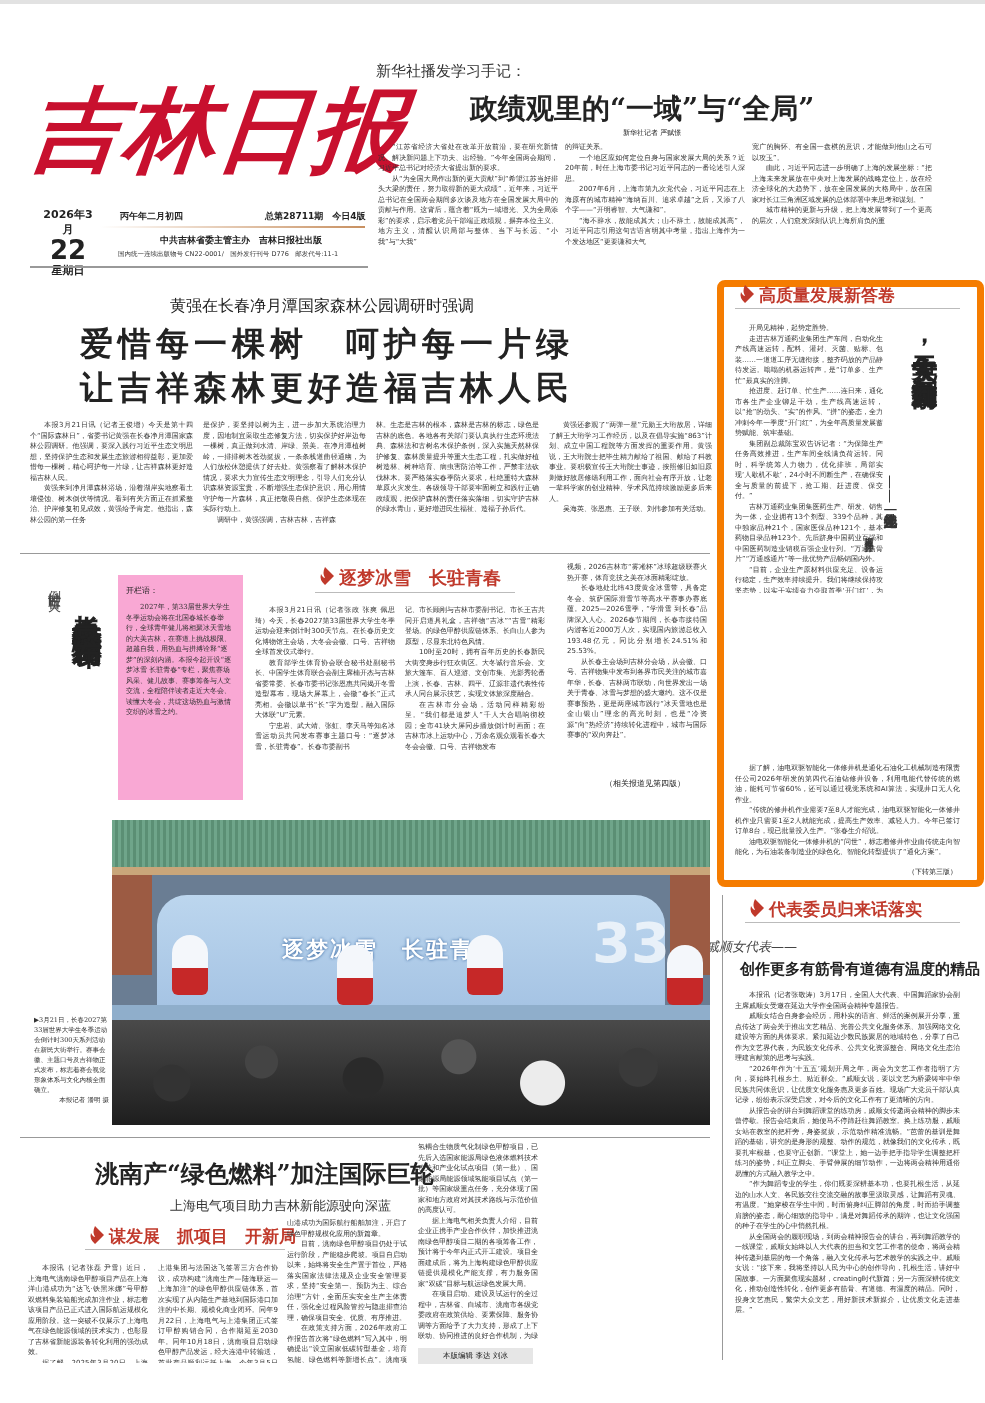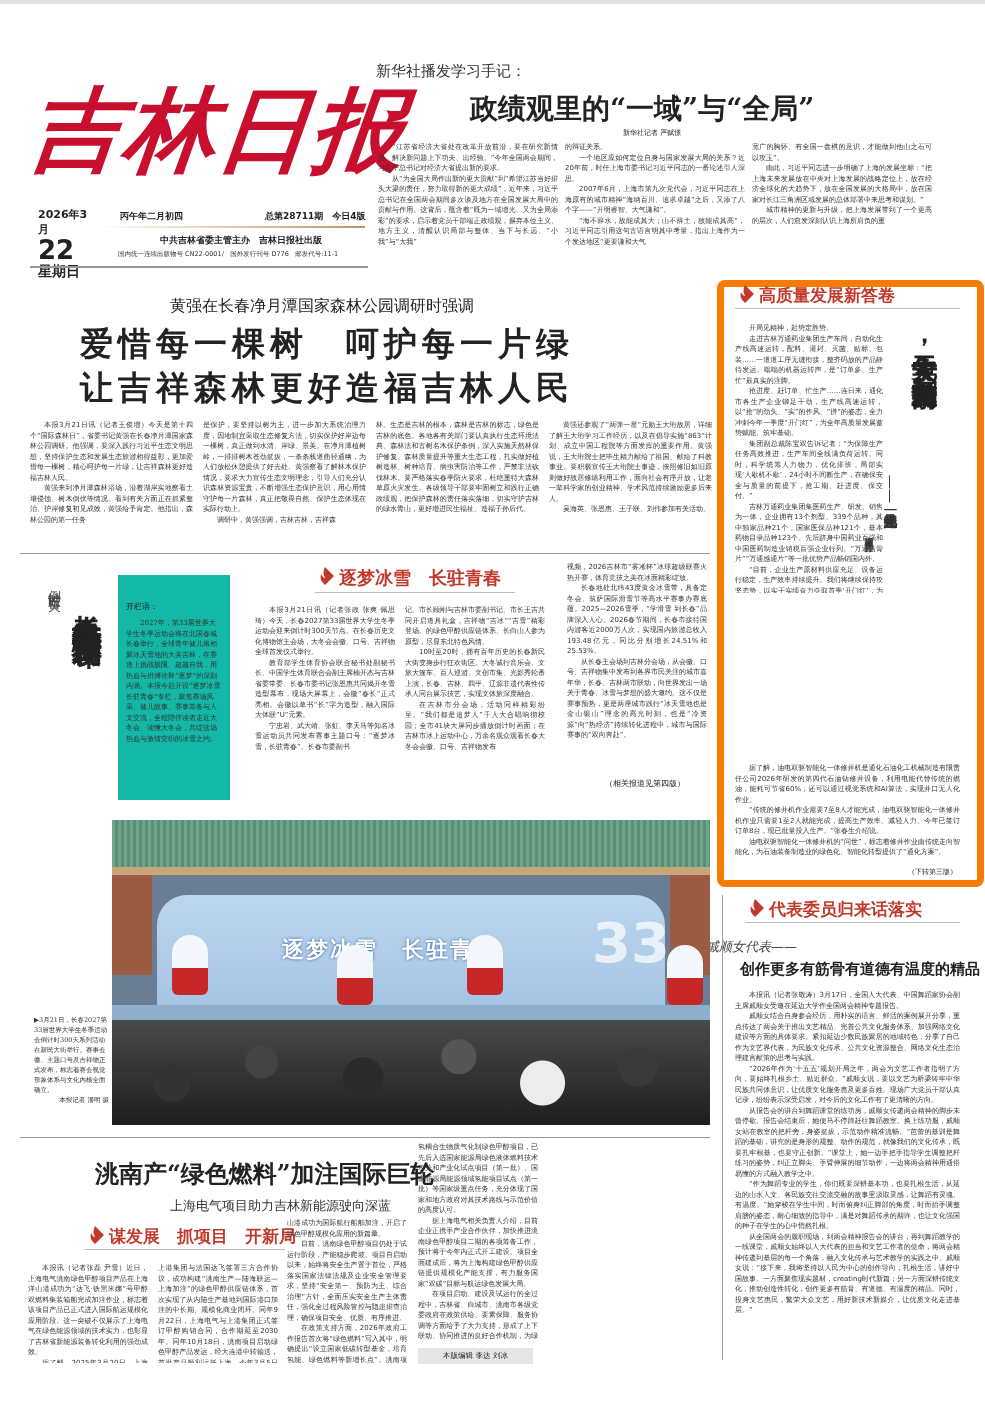--- a/index.html
+++ b/index.html
@@ -5,24 +5,24 @@
   * { box-sizing: border-box; margin: 0; padding: 0; }
   html, body { width: 985px; height: 1403px; background: #ffffff; overflow: hidden; }
   body { position: relative; font-family: "DejaVu Sans", sans-serif; color: #222; }
   .abs { position: absolute; }
   .topstrip { left: 0; top: 0; width: 985px; height: 4px; background: #e2e2e2; }
 
   
   .masthead { left: 30px; top: 55px; width: 330px; height: 150px; color: #c8102e;
     font-family: "DejaVu Serif", serif; font-size: 92px; font-weight: bold; letter-spacing: 2px;
     font-style: italic; line-height: 150px; white-space: nowrap; transform: skewX(-6deg); }
-  .dateblock { left: 38px; top: 207px; width: 60px; }
+  .dateblock { left: 38px; top: 207px; width: 60px; text-align: center; }
   .date-ym { font-size: 11px; font-weight: bold; }
   .date-day { font-size: 26px; font-weight: bold; line-height: 26px; }
-  .date-wk { font-size: 14px; font-weight: bold; font-family: Liberation Serif, serif; }
+  .date-wk { font-size: 11px; font-weight: bold; font-family: Liberation Serif, serif; }
   .lunar { left: 120px; top: 210px; font-size: 9px; font-weight: bold; }
   .issue { left: 265px; top: 210px; font-size: 9px; font-weight: bold; }
   .redline { left: 100px; top: 226px; width: 265px; height: 2px; background: linear-gradient(90deg, #fff, #c89060); }
   .publisher { left: 160px; top: 234px; font-size: 9px; font-weight: bold; }
   .reg { left: 118px; top: 250px; font-size: 6.5px; color: #333; }
   .hdivider { height: 2px; background: #999; }
 
   
   .xh-kicker { left: 376px; top: 62px; font-family: "DejaVu Serif", serif; font-size: 15px; color: #333; }
   .xh-title { left: 470px; top: 90px; font-family: "DejaVu Serif", serif; font-size: 28px; font-weight: bold; }
@@ -37,21 +37,21 @@
   
   .orange-box { left: 717px; top: 280px; width: 267px; height: 607px; border: 7px solid #f57c00; border-radius: 8px; background: #fff; }
   .section-head { display: flex; align-items: flex-start; gap: 4px; color: #c0392b; font-weight: bold; white-space: nowrap; }
   .section-head .logo { width: 20px; height: 20px; }
   .section-underline { height: 1px; background: #bbb; }
   .vert { writing-mode: vertical-rl; font-family: "DejaVu Serif", serif; }
 
   
   .cd-small { left: 45px; top: 580px; writing-mode: vertical-rl; font-family: "DejaVu Serif", serif; font-size: 13px; color: #444; letter-spacing: 2px; }
   .cd-big { left: 66px; top: 590px; writing-mode: vertical-rl; font-size: 30px; font-weight: bold; letter-spacing: 2px; }
-  .intro-box { left: 118px; top: 575px; width: 112px; height: 225px; background: #14b8a6; padding: 26px 8px; }
+  .intro-box { left: 118px; top: 575px; width: 125px; height: 225px; background: #f9a8d4; padding: 10px 8px; }
   .intro-title { font-size: 8px; margin-bottom: 6px; }
   .intro-text { font-family: "DejaVu Serif", serif; font-size: 7px; line-height: 10.5px; text-indent: 2em; color: #333; }
 
   
   .photo { left: 112px; top: 820px; width: 598px; height: 305px; overflow: hidden; background: #6a7d93; }
   .roof { position: absolute; left: 0; top: 0; width: 100%; height: 55px; background: repeating-linear-gradient(90deg, #6fa58a 0 3px, #5b8f74 3px 6px); border-bottom: 8px solid #c9a67a; }
   .wall-l, .wall-r { position: absolute; top: 55px; width: 40px; height: 100px; background: #9c5b43; }
   .wall-l { left: 0; } .wall-r { right: 0; }
   .stage-bg { position: absolute; left: 45px; top: 75px; width: 508px; height: 110px; background: linear-gradient(180deg, #bcd6ee, #a6c4e4); border-radius: 30px 30px 0 0; }
   .stage-title { position: absolute; left: 170px; top: 115px; font-size: 22px; font-weight: bold; color: #ffffff; text-shadow: 0 0 3px #2b5c99; letter-spacing: 2px; }

